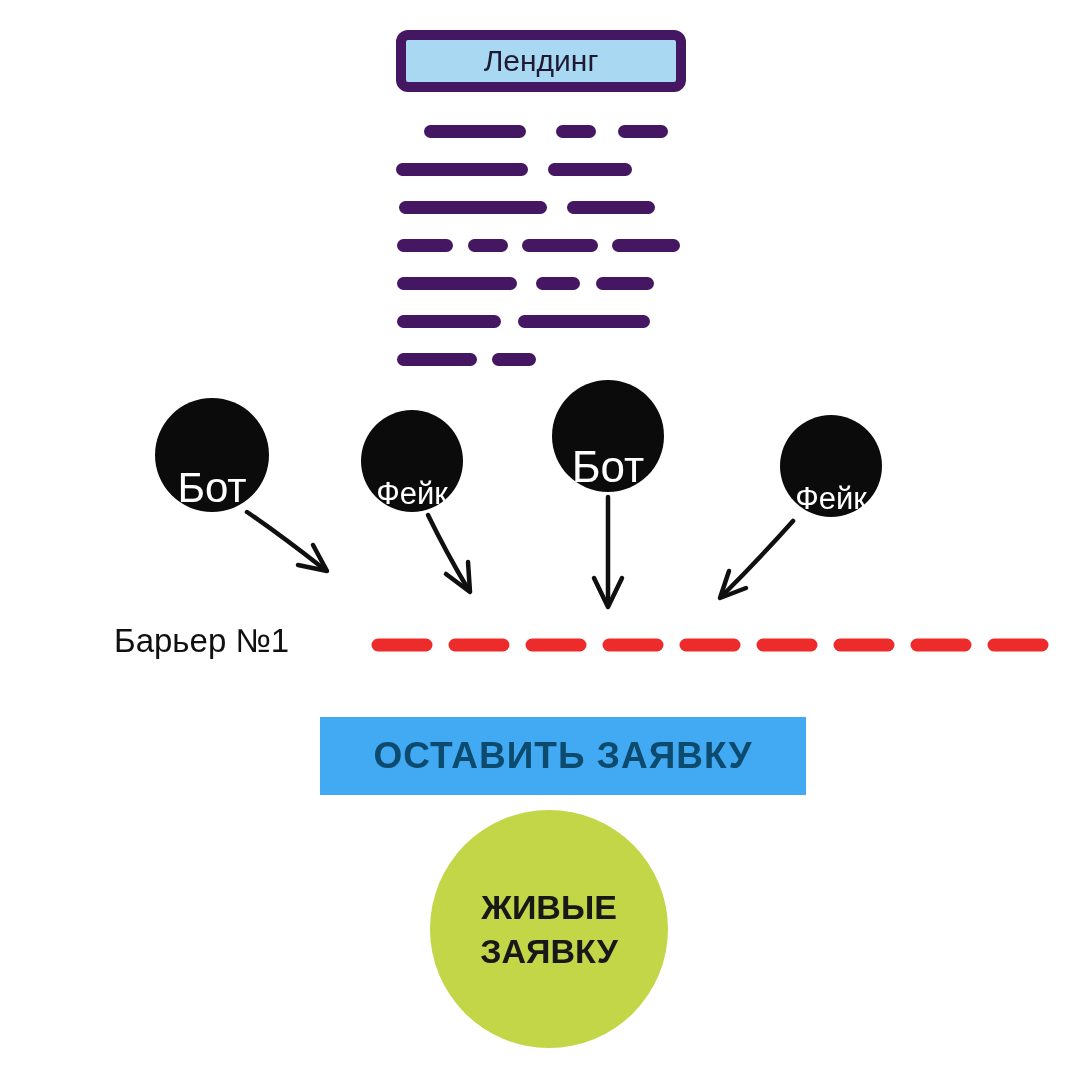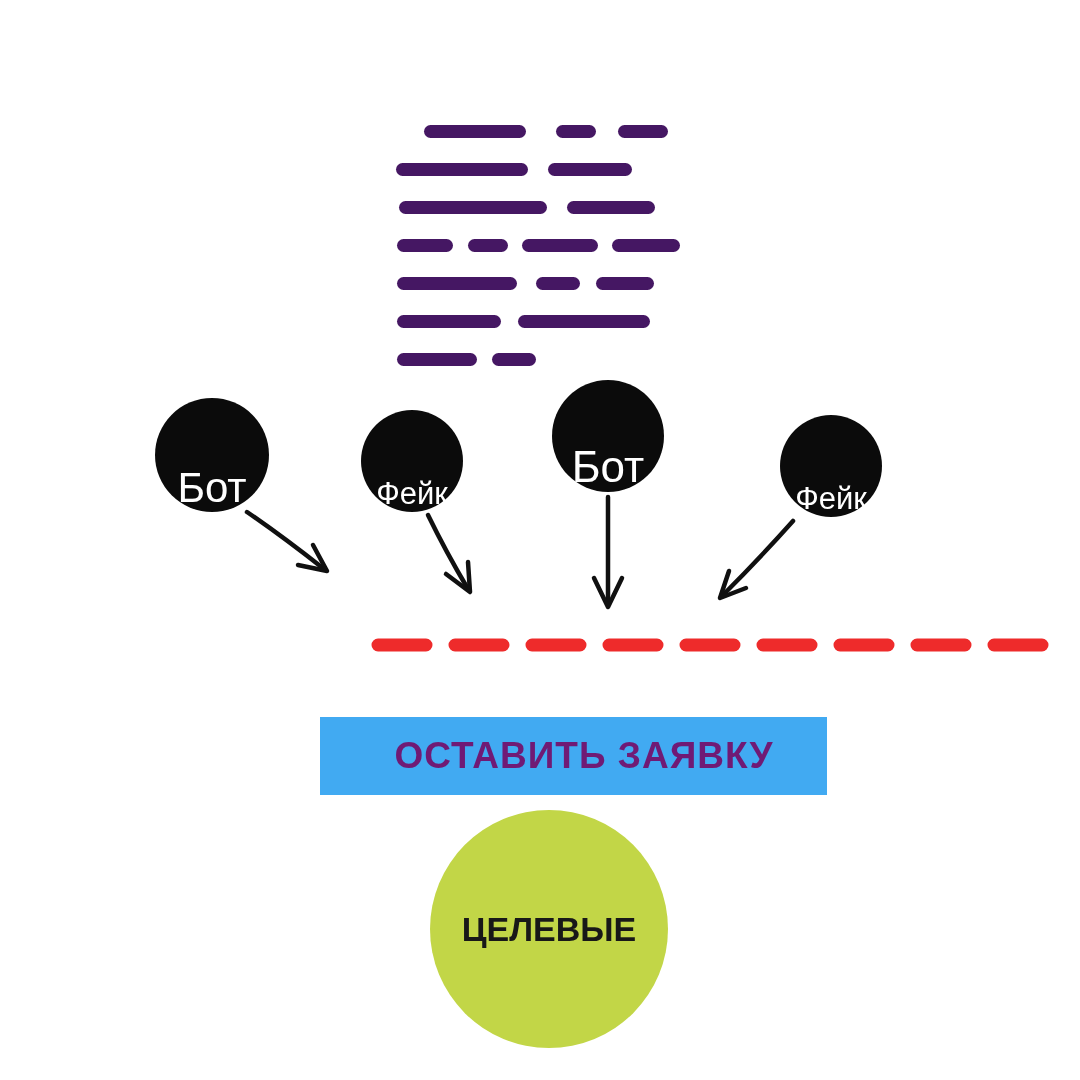--- a/index.html
+++ b/index.html
@@ -35,20 +35,23 @@
     background:#c2d647;color:#181818;
     display:flex;flex-direction:column;align-items:center;justify-content:center;
     font-size:34px;font-weight:600;line-height:1.3;text-align:center;
   }
 </style>
 </head>
 <body>
 
 <div class="canvas">
 
+  <div class="landing-box" style="border-color: rgb(69, 23, 99); background: rgb(169, 217, 242);">
+    <span>Лендинг</span>
+  </div>
 
   <div>
       <div class="dash" style="left: 424px; top: 125px; width: 102px; background: rgb(69, 23, 99);"></div>
       <div class="dash" style="left: 556px; top: 125px; width: 40px; background: rgb(69, 23, 99);"></div>
       <div class="dash" style="left: 618px; top: 125px; width: 50px; background: rgb(69, 23, 99);"></div>
       <div class="dash" style="left: 396px; top: 163px; width: 132px; background: rgb(69, 23, 99);"></div>
       <div class="dash" style="left: 548px; top: 163px; width: 84px; background: rgb(69, 23, 99);"></div>
       <div class="dash" style="left: 399px; top: 201px; width: 148px; background: rgb(69, 23, 99);"></div>
       <div class="dash" style="left: 567px; top: 201px; width: 88px; background: rgb(69, 23, 99);"></div>
       <div class="dash" style="left: 397px; top: 239px; width: 56px; background: rgb(69, 23, 99);"></div>
@@ -91,25 +94,27 @@
     <g>
       <path d="M608,497 L608,604"></path>
       <polyline points="594,578 608,607 622,578"></polyline>
     </g>
     <g>
       <path d="M793,521 Q760,558 723,595"></path>
       <polyline points="746,588 720,598 729,571"></polyline>
     </g>
   </svg>
 
+  <span class="barrier-label">Барьер №1</span>
   <svg class="arrow-layer" width="1080" height="1080" viewBox="0 0 1080 1080" fill="none">
     <line x1="378" y1="645" x2="1068" y2="645" stroke-width="13" stroke-linecap="round" stroke-dasharray="48 29" stroke="#ee2b2b"></line>
   </svg>
 
-  <div class="cta" style="background: rgb(65, 170, 242); color: #701a75; padding-left: 21px;">
+  <div class="cta" style="background: rgb(65, 170, 242); color: #0c4a6e;">
     <span>ОСТАВИТЬ ЗАЯВКУ</span>
   </div>
 
   <div class="result" style="background: rgb(194, 214, 71); color: rgb(24, 24, 24);">
-    <span>ЦЕЛЕВЫЕ</span>
+    <span>ЖИВЫЕ</span>
+    <span>ЗАЯВКУ</span>
   </div>
 
 </div>
 
 </body></html>

